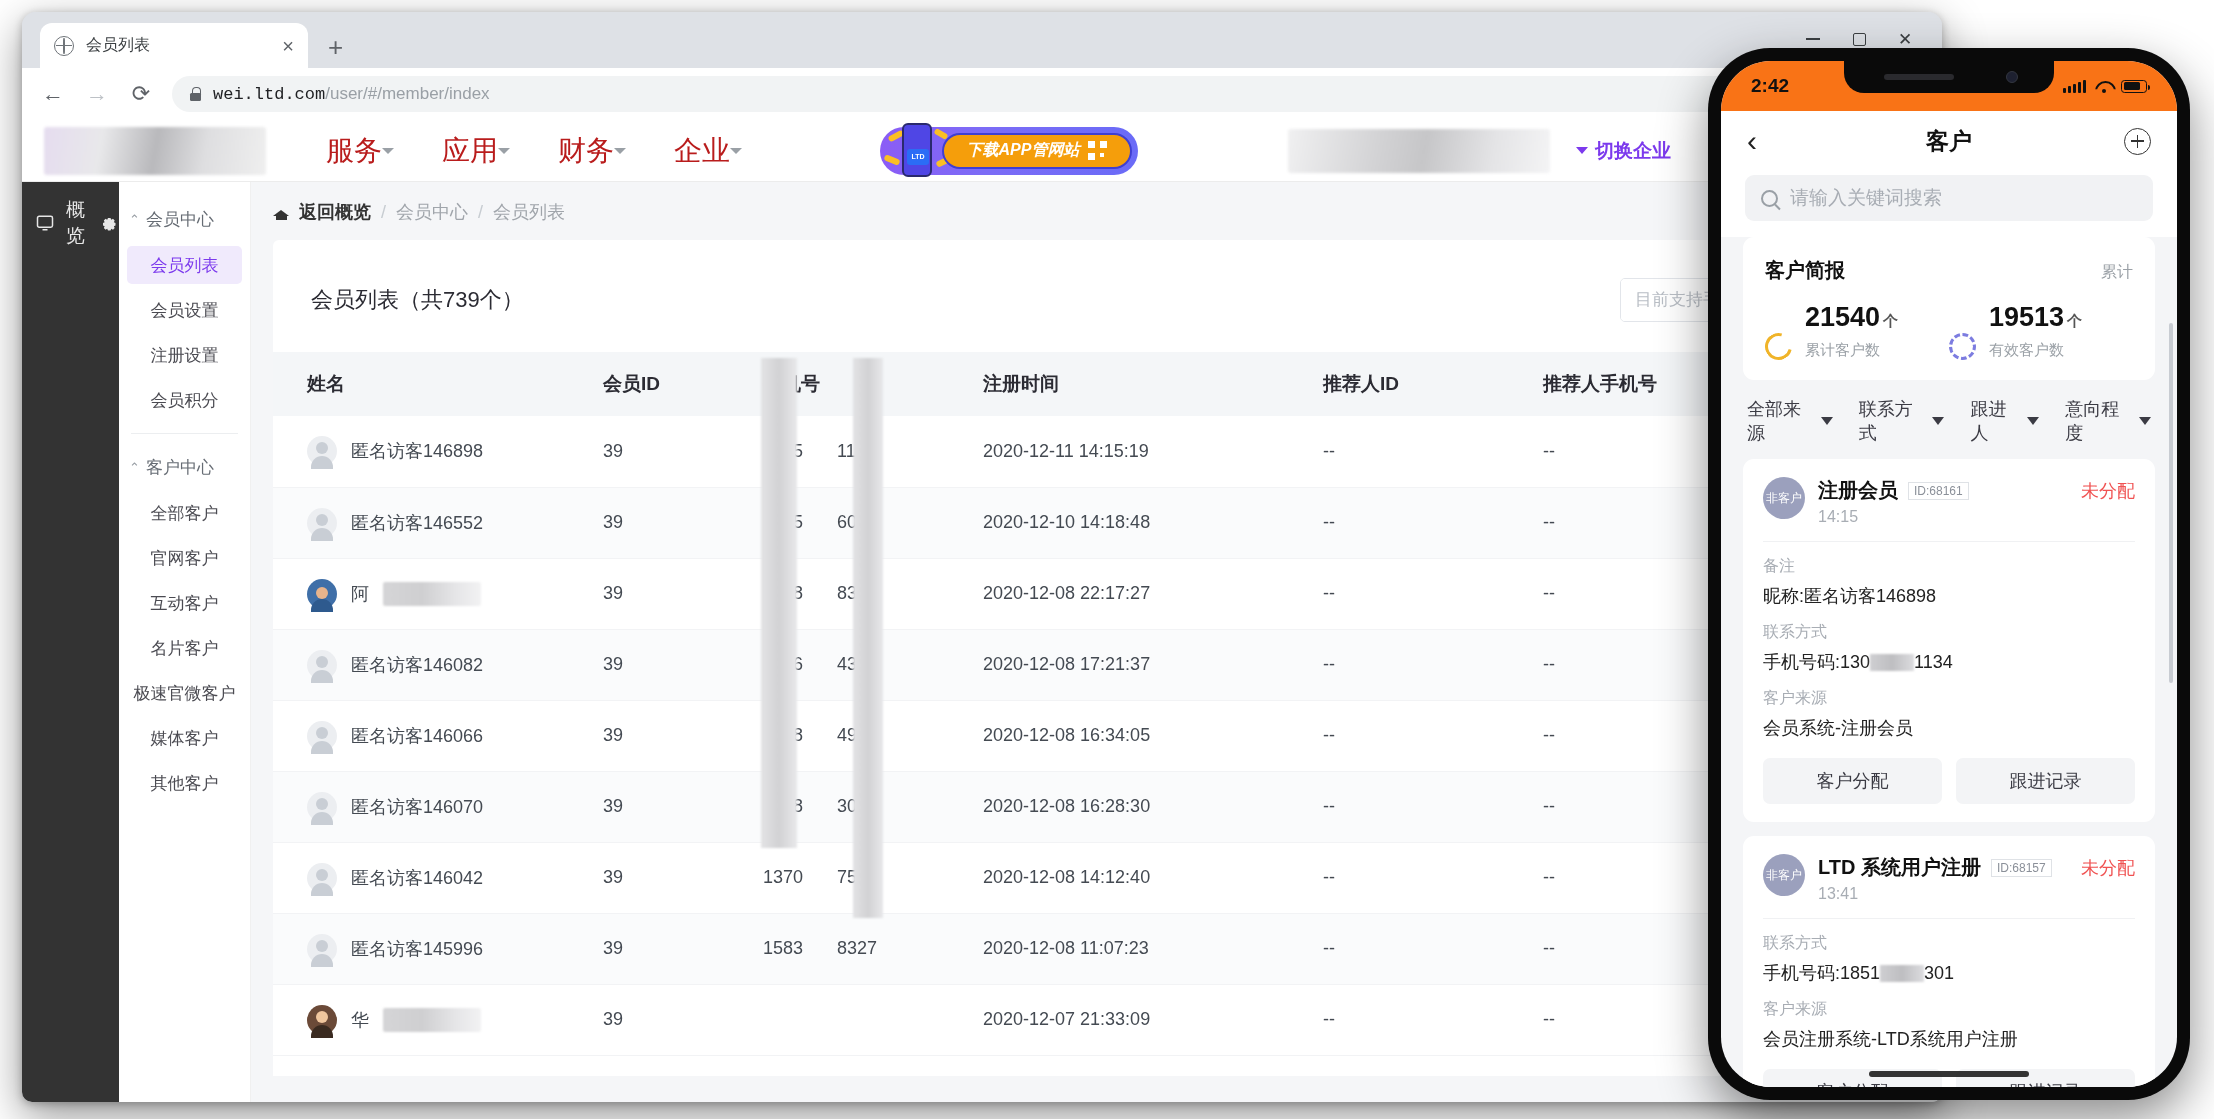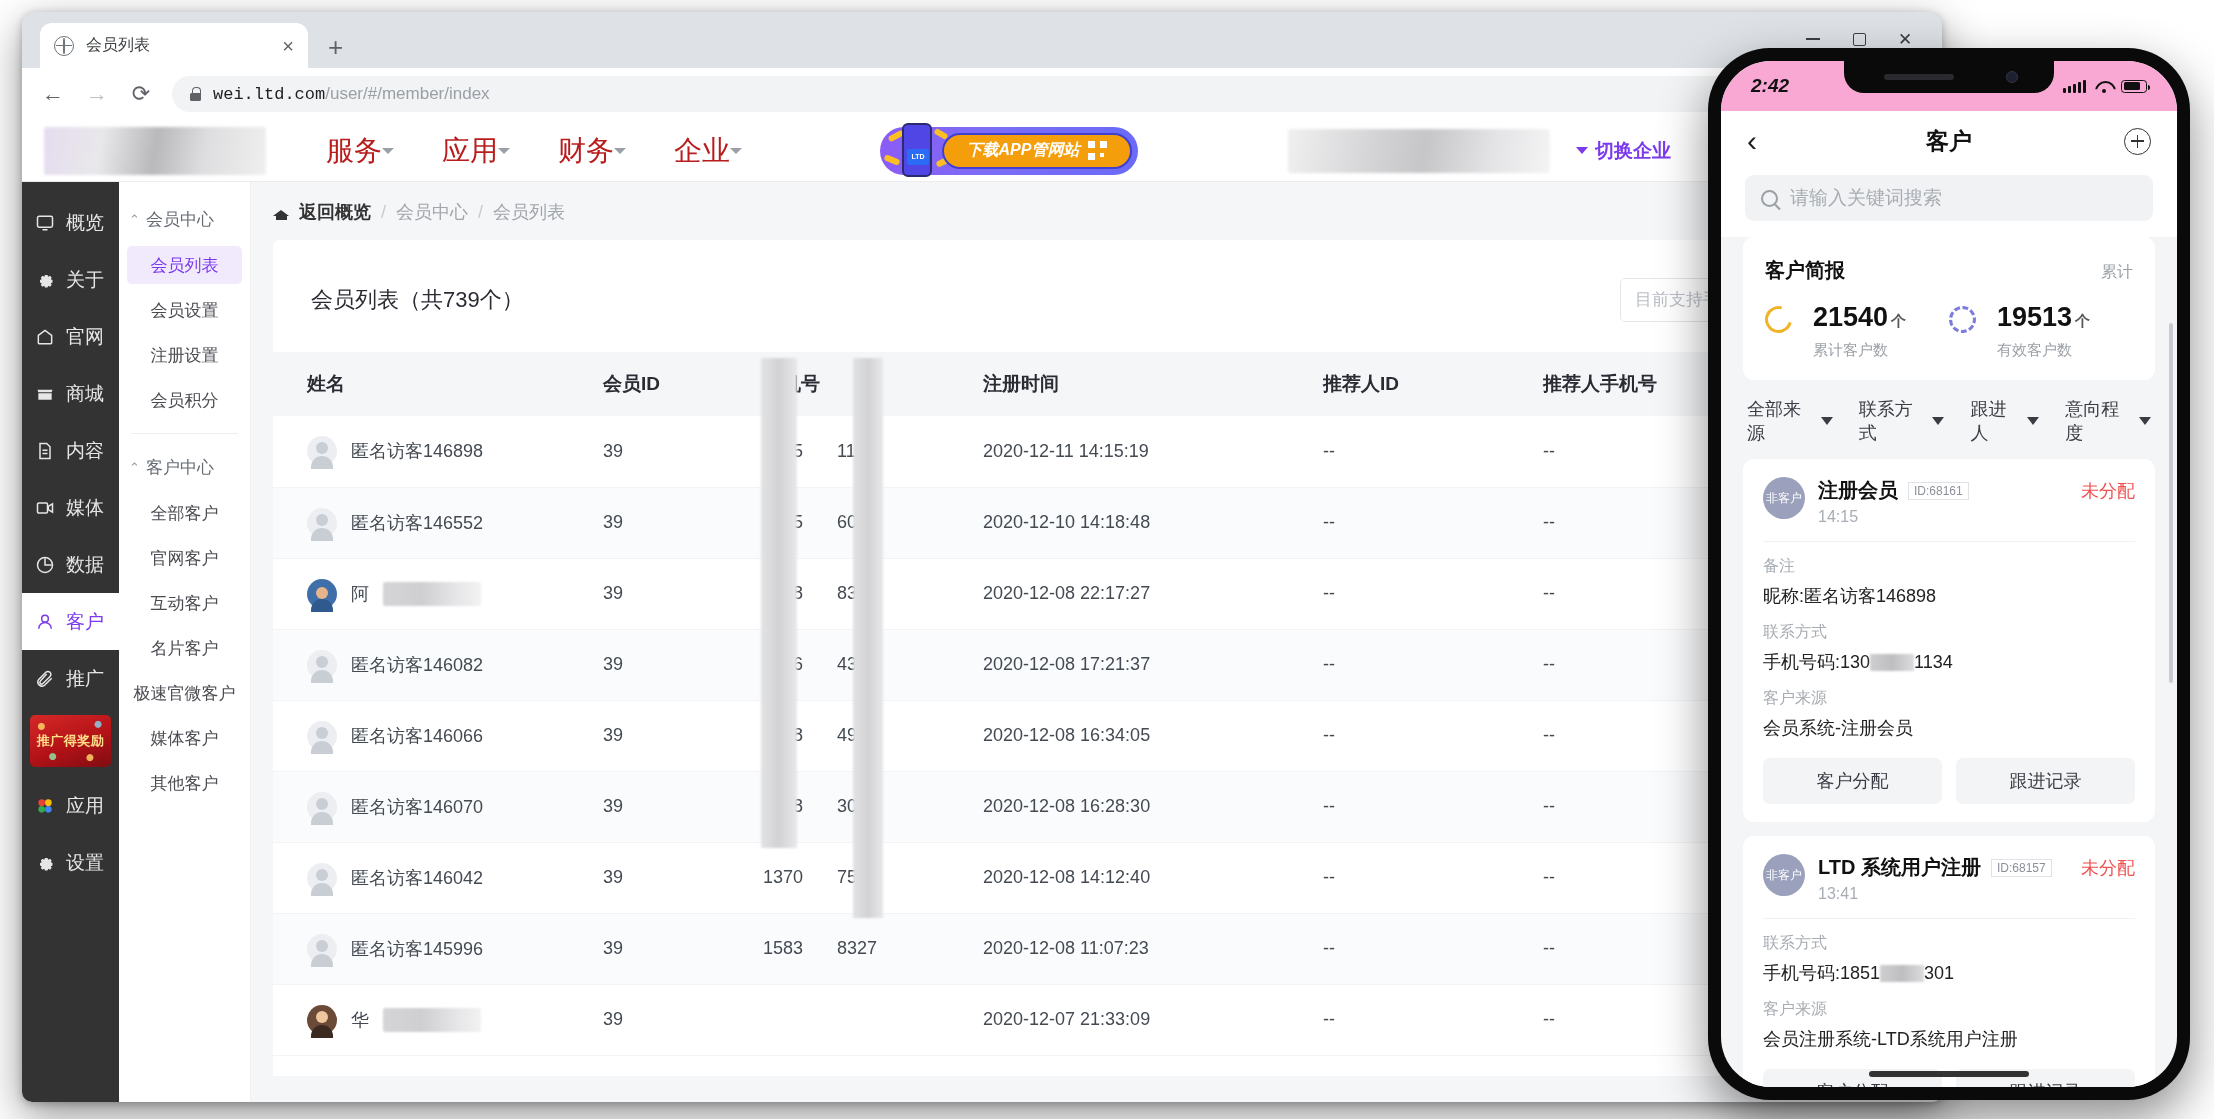--- a/index.html
+++ b/index.html
@@ -133,21 +133,21 @@
     font-size:19px; color:#7c3aed; font-weight:700;
   }
   .caret-p { width:0;height:0;border-left:6px solid transparent;border-right:6px solid transparent;
              border-top:7px solid #7c3aed; }
 
   
   .appbody { display:flex; height: 920px; }
 
   .railnav {
     width: 97px; background:#333333; flex:0 0 auto; padding-top:12px;
-    display:flex; flex-direction:column;
+    display:flex; flex-direction:row;
   }
   .rail-item {
     height: 57px; display:flex; align-items:center; gap:11px; padding-left:13px;
     color:#e6e6e6; font-size:19px;
   }
   .rail-item.active { background:#ffffff; color:#7c3aed; }
   .rail-ic { width:20px; height:20px; flex:0 0 auto; display:block; }
   .rail-spacer { flex:1 1 auto; }
   .rail-badge {
     margin: 8px 8px 10px 8px; height:52px; border-radius:5px;
@@ -265,22 +265,22 @@
   }
   .notch {
     position:absolute; left:50%; transform:translateX(-50%); top:0;
     width:210px; height:32px; background:#0a0a0a; border-radius: 0 0 20px 20px; z-index:20;
   }
   .notch .speaker{ position:absolute; left:40px; top:13px; width:70px; height:6px;
     background:#2a2a2e; border-radius:3px; }
   .notch .cam{ position:absolute; right:36px; top:10px; width:12px; height:12px;
     border-radius:50%; background:#1d2030; border:1.5px solid #33363f; }
   .statusbar {
-    height:50px; background:#f9a8d4; display:flex; align-items:center;
-    padding: 0 30px; position:relative; z-index:5;font-style:italic;
+    height:50px; background:#f97316; display:flex; align-items:center;
+    padding: 0 30px; position:relative; z-index:5;
   }
   .stime { font-size:19px; font-weight:700; color:#111; }
   .sright { margin-left:auto; display:flex; align-items:center; gap:9px; }
   .bars { display:flex; align-items:flex-end; gap:2px; height:13px; }
   .bars i { width:3px; background:#111; display:block; border-radius:1px; }
   .wifi { width:17px; height:13px; position:relative; }
   .wifi:before{ content:""; position:absolute; left:0; top:1px; width:17px; height:17px;
     border:2.4px solid #111; border-radius:50%; clip-path: polygon(0 0,100% 0,100% 42%,0 42%); }
   .wifi:after{ content:""; position:absolute; left:6.5px; bottom:0; width:4px; height:4px;
     background:#111; border-radius:50%; }
@@ -311,21 +311,21 @@
   .psearch .mag { border-color:#9aa0a6; width:17px; height:17px; }
   .psearch .mag:after{ background:#9aa0a6; }
   .psearch span { font-size:19px; color:#a8adb4; }
 
   .pscroll { padding: 0 22px; }
   .pcard { background:#fff; border-radius:11px; padding: 20px 22px; }
   .pcard-head { display:flex; align-items:baseline; }
   .pcard-title { font-size:20px; font-weight:700; color:#111; }
   .pcard-sub { margin-left:auto; font-size:16px; color:#9aa0a6; }
   .stats { display:flex; margin-top:18px; }
-  .stat { flex:1; display:flex; gap:21px; align-items:flex-start; }
+  .stat { flex:1; display:flex; gap:13px; align-items:flex-end; }
   .stat-ic { width:27px; height:27px; border-radius:50%; flex:0 0 auto; margin-top:4px; }
   .stat-ic.y { border:3px solid #f0b429; border-right-color:transparent; transform:rotate(-30deg); }
   .stat-ic.p { border:3px dashed #7c7ce0; }
   .stat-num { font-size:27px; font-weight:700; color:#111; }
   .stat-num i { font-size:15px; font-style:normal; color:#555; margin-left:3px; }
   .stat-lab { font-size:15px; color:#9aa0a6; margin-top:8px; }
 
   .filters { display:flex; align-items:flex-end; padding: 17px 4px 14px 4px; }
   .filter { display:flex; align-items:center; gap:7px; font-size:18px; color:#3b3b44; margin-right:26px; }
   .filter:last-child{ margin-right:0; }

